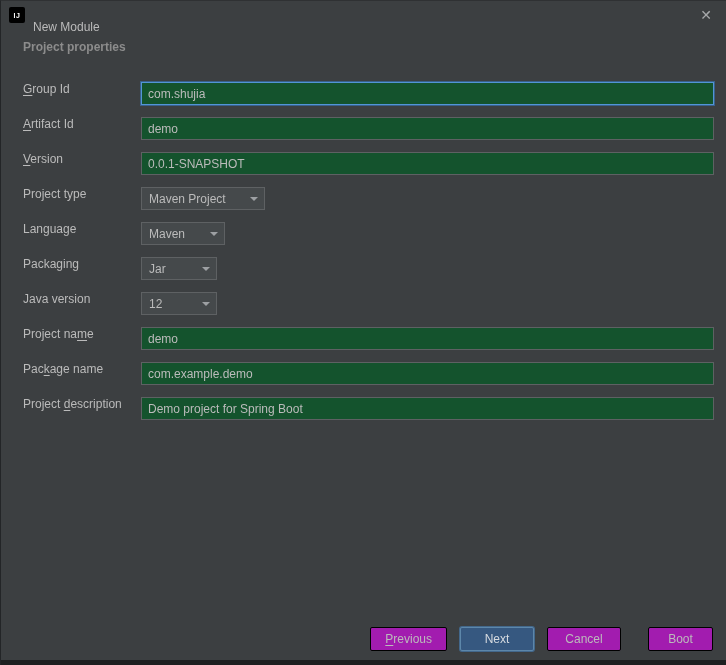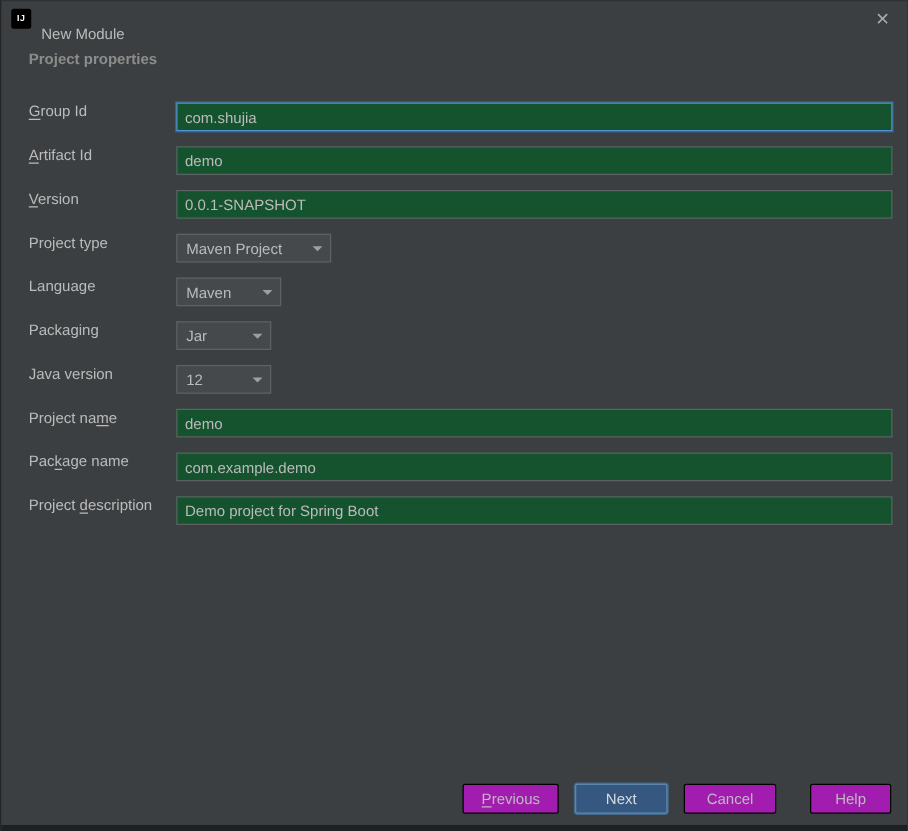--- a/index.html
+++ b/index.html
@@ -228,17 +228,17 @@
     <div class="form-row">
       <div class="form-label"><span>Project </span><span class="mn">d</span><span>escription</span></div>
       <input class="text-input" type="text" value="Demo project for Spring Boot" style="">
     </div>
   </div>
 
   <div class="button-bar">
     <button class="btn"><span></span><span class="mn">P</span><span>revious</span></button>
     <button class="btn primary">Next</button>
     <button class="btn">Cancel</button>
-    <button class="btn help">Help</button>
+    <button class="btn help">Boot</button>
   </div>
 
   <div class="bottom-strip"></div>
 </div>
 
 </body></html>

